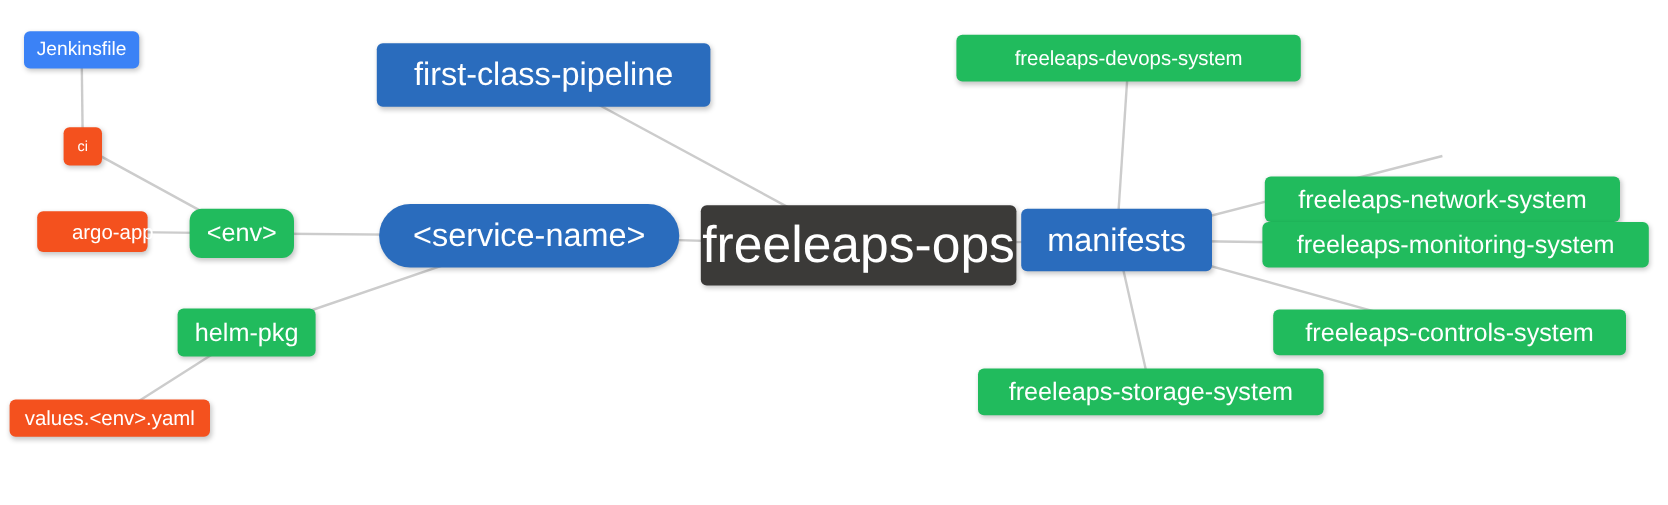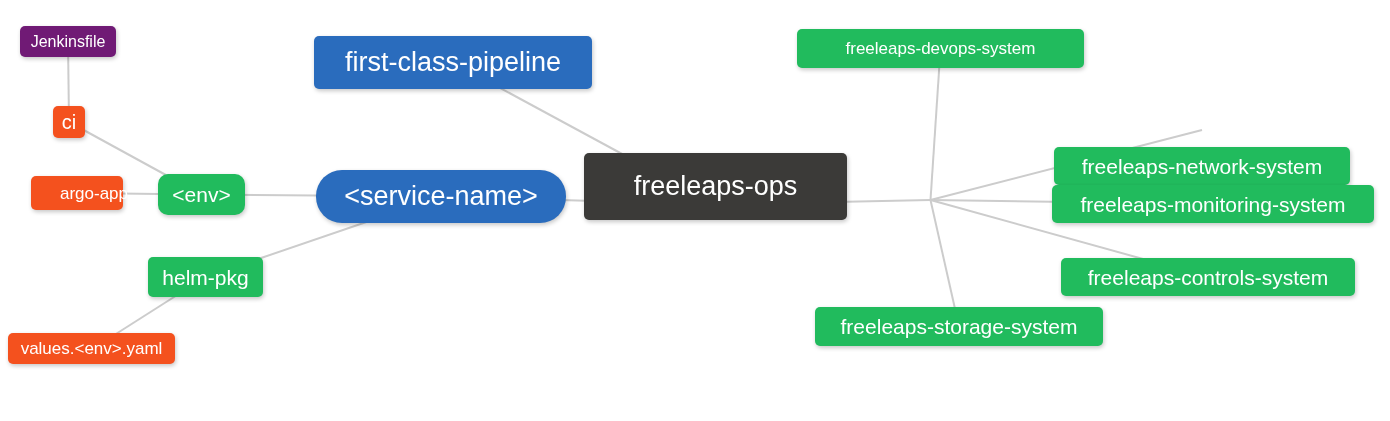--- a/index.html
+++ b/index.html
@@ -51,46 +51,49 @@
       <line x1="205.5" y1="277" x2="441" y2="196.5" stroke="#cccccc" stroke-width="2"></line>
       <line x1="453" y1="62.5" x2="715.5" y2="204.5" stroke="#cccccc" stroke-width="2"></line>
       <line x1="441" y1="196.5" x2="715.5" y2="204.5" stroke="#cccccc" stroke-width="2"></line>
       <line x1="715.5" y1="204.5" x2="930.5" y2="200" stroke="#cccccc" stroke-width="2"></line>
       <line x1="930.5" y1="200" x2="940.5" y2="48.5" stroke="#cccccc" stroke-width="2"></line>
       <line x1="930.5" y1="200" x2="1202" y2="130" stroke="#cccccc" stroke-width="2"></line>
       <line x1="930.5" y1="200" x2="1213" y2="204" stroke="#cccccc" stroke-width="2"></line>
       <line x1="930.5" y1="200" x2="1208" y2="277" stroke="#cccccc" stroke-width="2"></line>
       <line x1="930.5" y1="200" x2="959" y2="326.5" stroke="#cccccc" stroke-width="2"></line>
     </svg>
-<div class="node" style="left: 20px; top: 26px; width: 96px; height: 31px; background: #701a75; font-size: 16px; color: rgb(255, 255, 255);">
+<div class="node" style="left: 20px; top: 26px; width: 96px; height: 31px; background: #3b82f6; font-size: 16px; color: rgb(255, 255, 255);">
       <span>Jenkinsfile</span>
     </div>
-    <div class="node" style="left: 53px; top: 106px; width: 32px; height: 32px; background: rgb(244, 81, 30); font-size: 20px; color: rgb(255, 255, 255);">
+    <div class="node" style="left: 53px; top: 106px; width: 32px; height: 32px; background: rgb(244, 81, 30); font-size: 12px; color: rgb(255, 255, 255);">
       <span>ci</span>
     </div>
     <div class="node" style="left: 31px; top: 176px; width: 92px; height: 34px; background: rgb(244, 81, 30); font-size: 17px; color: rgb(255, 255, 255); padding-left: 34px;">
       <span>argo-app</span>
     </div>
     <div class="node" style="left: 158px; top: 174px; width: 87px; height: 41px; background: rgb(33, 187, 93); font-size: 21px; color: rgb(255, 255, 255); border-radius: 10px;">
       <span>&lt;env&gt;</span>
     </div>
     <div class="node" style="left: 314px; top: 36px; width: 278px; height: 53px; background: rgb(42, 108, 189); font-size: 27px; color: rgb(255, 255, 255);">
       <span>first-class-pipeline</span>
     </div>
     <div class="node" style="left: 316px; top: 170px; width: 250px; height: 53px; background: rgb(42, 108, 189); font-size: 27px; color: rgb(255, 255, 255); border-radius: 26px;">
       <span>&lt;service-name&gt;</span>
     </div>
     <div class="node" style="left: 148px; top: 257px; width: 115px; height: 40px; background: rgb(33, 187, 93); font-size: 21px; color: rgb(255, 255, 255); justify-content: center;">
       <span>helm-pkg</span>
     </div>
     <div class="node" style="left: 8px; top: 333px; width: 167px; height: 31px; background: rgb(244, 81, 30); font-size: 17px; color: rgb(255, 255, 255);">
       <span>values.&lt;env&gt;.yaml</span>
     </div>
-    <div class="node" style="left: 584px; top: 153px; width: 263px; height: 67px; background: rgb(59, 58, 56); font-size: 27px; color: rgb(255, 255, 255);">
+    <div class="node" style="left: 584px; top: 171px; width: 263px; height: 67px; background: rgb(59, 58, 56); font-size: 43px; color: rgb(255, 255, 255);">
       <span>freeleaps-ops</span>
+    </div>
+    <div class="node" style="left: 851px; top: 174px; width: 159px; height: 52px; background: rgb(42, 108, 189); font-size: 27px; color: rgb(255, 255, 255);">
+      <span>manifests</span>
     </div>
     <div class="node" style="left: 797px; top: 29px; width: 287px; height: 39px; background: rgb(33, 187, 93); font-size: 17px; color: rgb(255, 255, 255);">
       <span>freeleaps-devops-system</span>
     </div>
     <div class="node" style="left: 1054px; top: 111px; width: 296px; height: 38px; background: rgb(33, 187, 93); font-size: 21px; color: rgb(255, 255, 255); margin-top: 36px;">
       <span>freeleaps-network-system</span>
     </div>
     <div class="node" style="left: 1052px; top: 185px; width: 322px; height: 38px; background: rgb(33, 187, 93); font-size: 21px; color: rgb(255, 255, 255);">
       <span>freeleaps-monitoring-system</span>
     </div>

